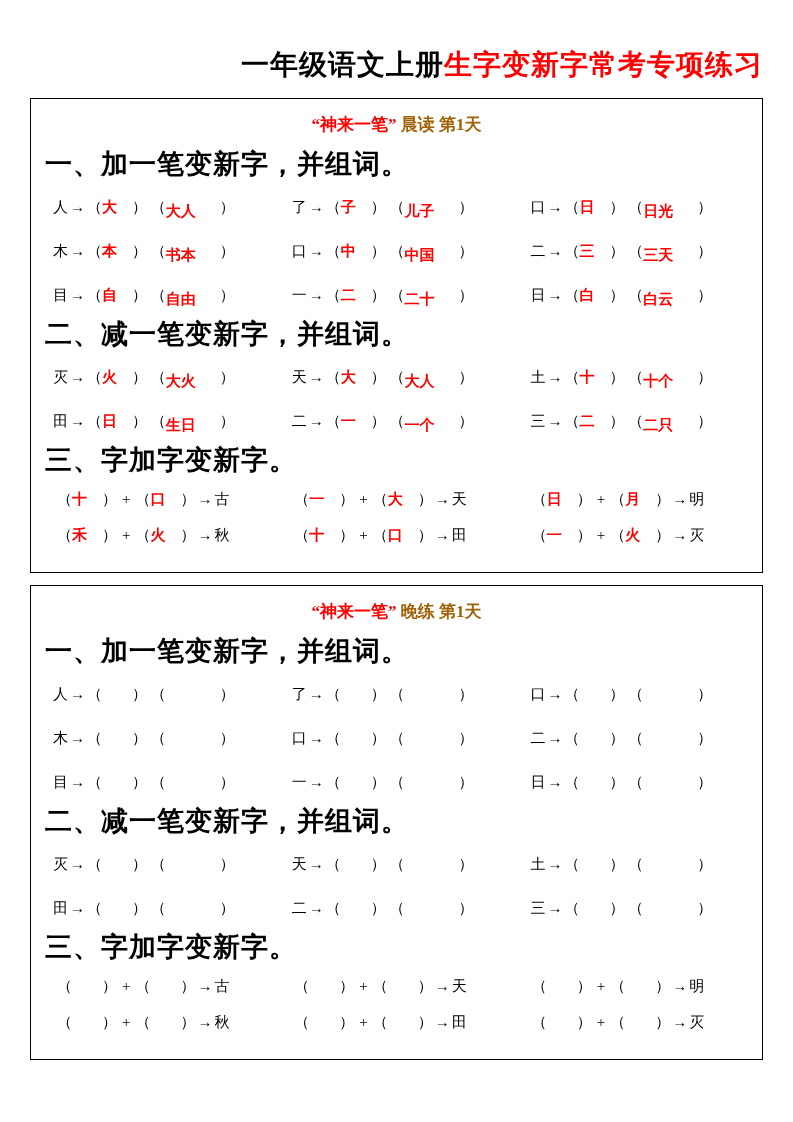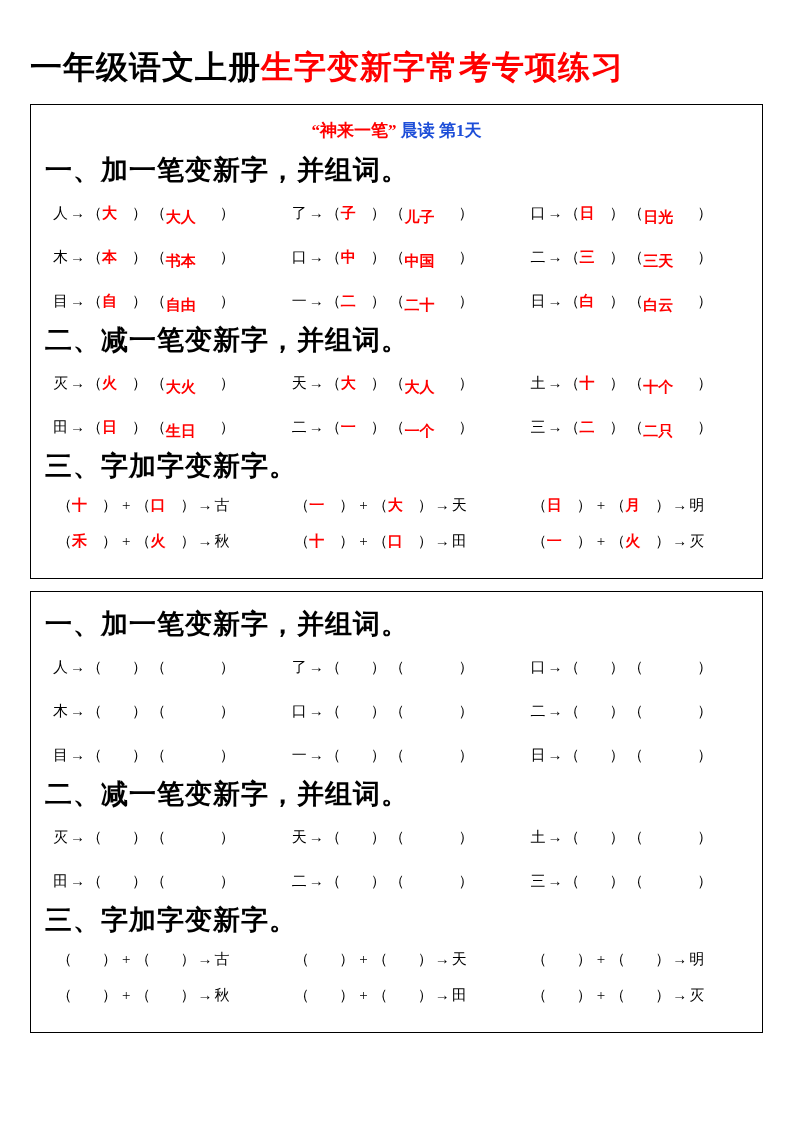--- a/index.html
+++ b/index.html
@@ -16,22 +16,22 @@
     overflow: hidden;
   }
   .page {
     width: 793px;
     height: 1122px;
     box-sizing: border-box;
     padding: 38px 30px 10px 30px;
     position: relative;
   }
   .doc-title {
-    text-align: left;
-    font-size: 32px;
+    text-align: right;
+    font-size: 28px;
     font-weight: bold;
     letter-spacing: 1px;
     white-space: nowrap;
     margin: 8px 0 14px 0;
     font-family: "Liberation Serif", serif;
   }
   .doc-title .black { color: #000000; }
   .doc-title .red { color: #ff0000; }
 
   .section {
@@ -41,21 +41,21 @@
     margin-bottom: 12px;
   }
   .section-head {
     text-align: center;
     font-size: 17px;
     font-weight: bold;
     margin: 4px 0 10px 0;
     font-family: "Liberation Serif", serif;
   }
   .section-head .red { color: #ff0000; }
-  .section-head .blue { color: #1d4ed8; }
+  .section-head .blue { color: #a16207; }
 
   .subhead {
     font-size: 27px;
     font-weight: bold;
     margin: 4px 0 8px 2px;
     letter-spacing: 1px;
   }
 
   .rows { }
   .row {
@@ -156,20 +156,21 @@
             <div class="cell t3">（<span class="ans blankwide">日</span>）<span class="plus">+</span>（<span class="ans blankwide">月</span>）<span class="arrow">→</span><span>明</span></div>
           </div>
           <div class="row3">
             <div class="cell t1">（<span class="ans blankwide">禾</span>）<span class="plus">+</span>（<span class="ans blankwide">火</span>）<span class="arrow">→</span><span>秋</span></div>
             <div class="cell t2">（<span class="ans blankwide">十</span>）<span class="plus">+</span>（<span class="ans blankwide">口</span>）<span class="arrow">→</span><span>田</span></div>
             <div class="cell t3">（<span class="ans blankwide">一</span>）<span class="plus">+</span>（<span class="ans blankwide">火</span>）<span class="arrow">→</span><span>灭</span></div>
           </div>
         </div>
       </div>
       <div class="section">
+        <div class="section-head"><span class="red">“神来一笔”</span> <span class="blue">晚练 第1天</span></div>
         <div class="subhead">一、加一笔变新字，并组词。</div>
         <div class="rows">
           <div class="row">
             <div class="cell c1"><span>人</span><span class="arrow">→</span>（<span class="blankwide">&nbsp;</span>）&nbsp;（<span class="blankword">&nbsp;</span>）</div>
             <div class="cell c2"><span>了</span><span class="arrow">→</span>（<span class="blankwide">&nbsp;</span>）&nbsp;（<span class="blankword">&nbsp;</span>）</div>
             <div class="cell c3"><span>口</span><span class="arrow">→</span>（<span class="blankwide">&nbsp;</span>）&nbsp;（<span class="blankword">&nbsp;</span>）</div>
           </div>
           <div class="row">
             <div class="cell c1"><span>木</span><span class="arrow">→</span>（<span class="blankwide">&nbsp;</span>）&nbsp;（<span class="blankword">&nbsp;</span>）</div>
             <div class="cell c2"><span>口</span><span class="arrow">→</span>（<span class="blankwide">&nbsp;</span>）&nbsp;（<span class="blankword">&nbsp;</span>）</div>

